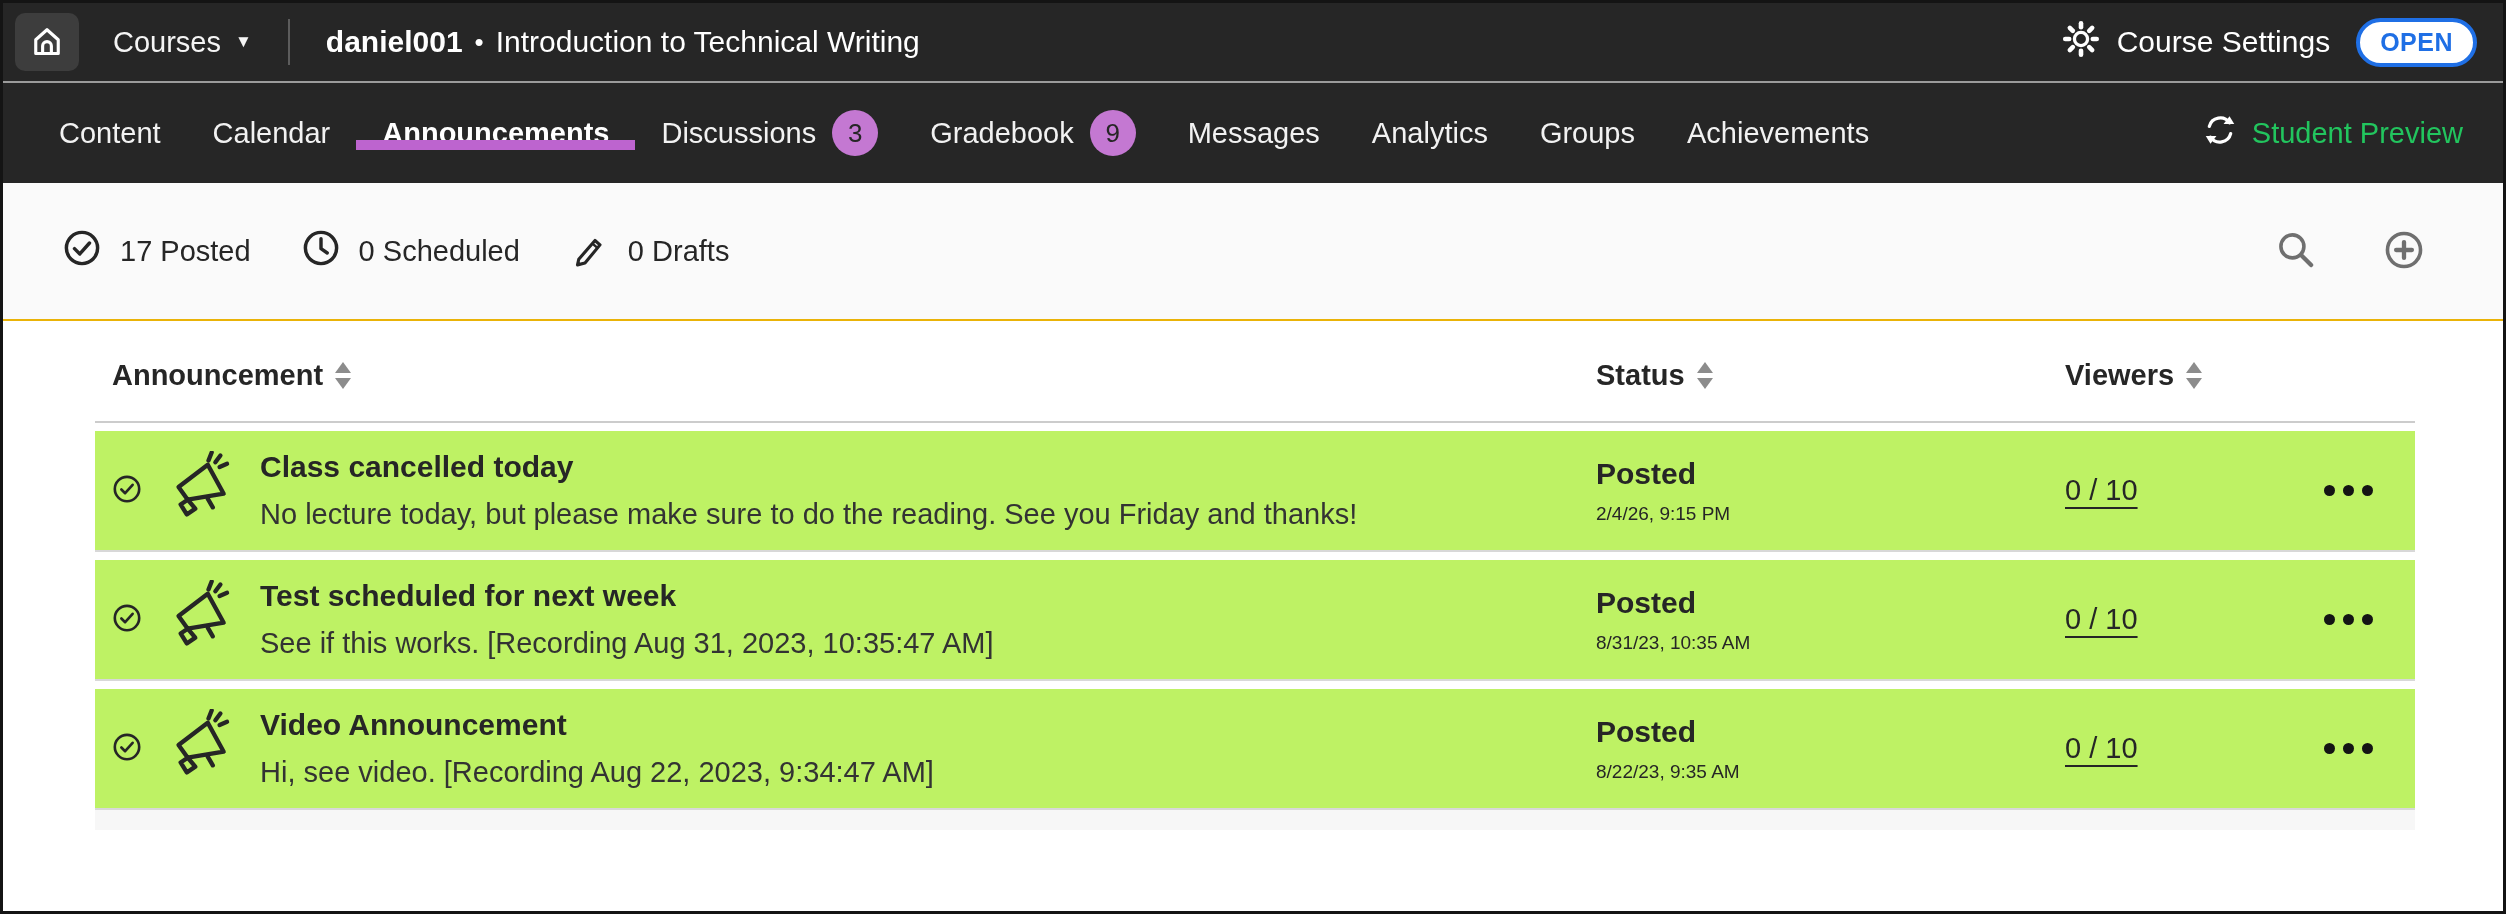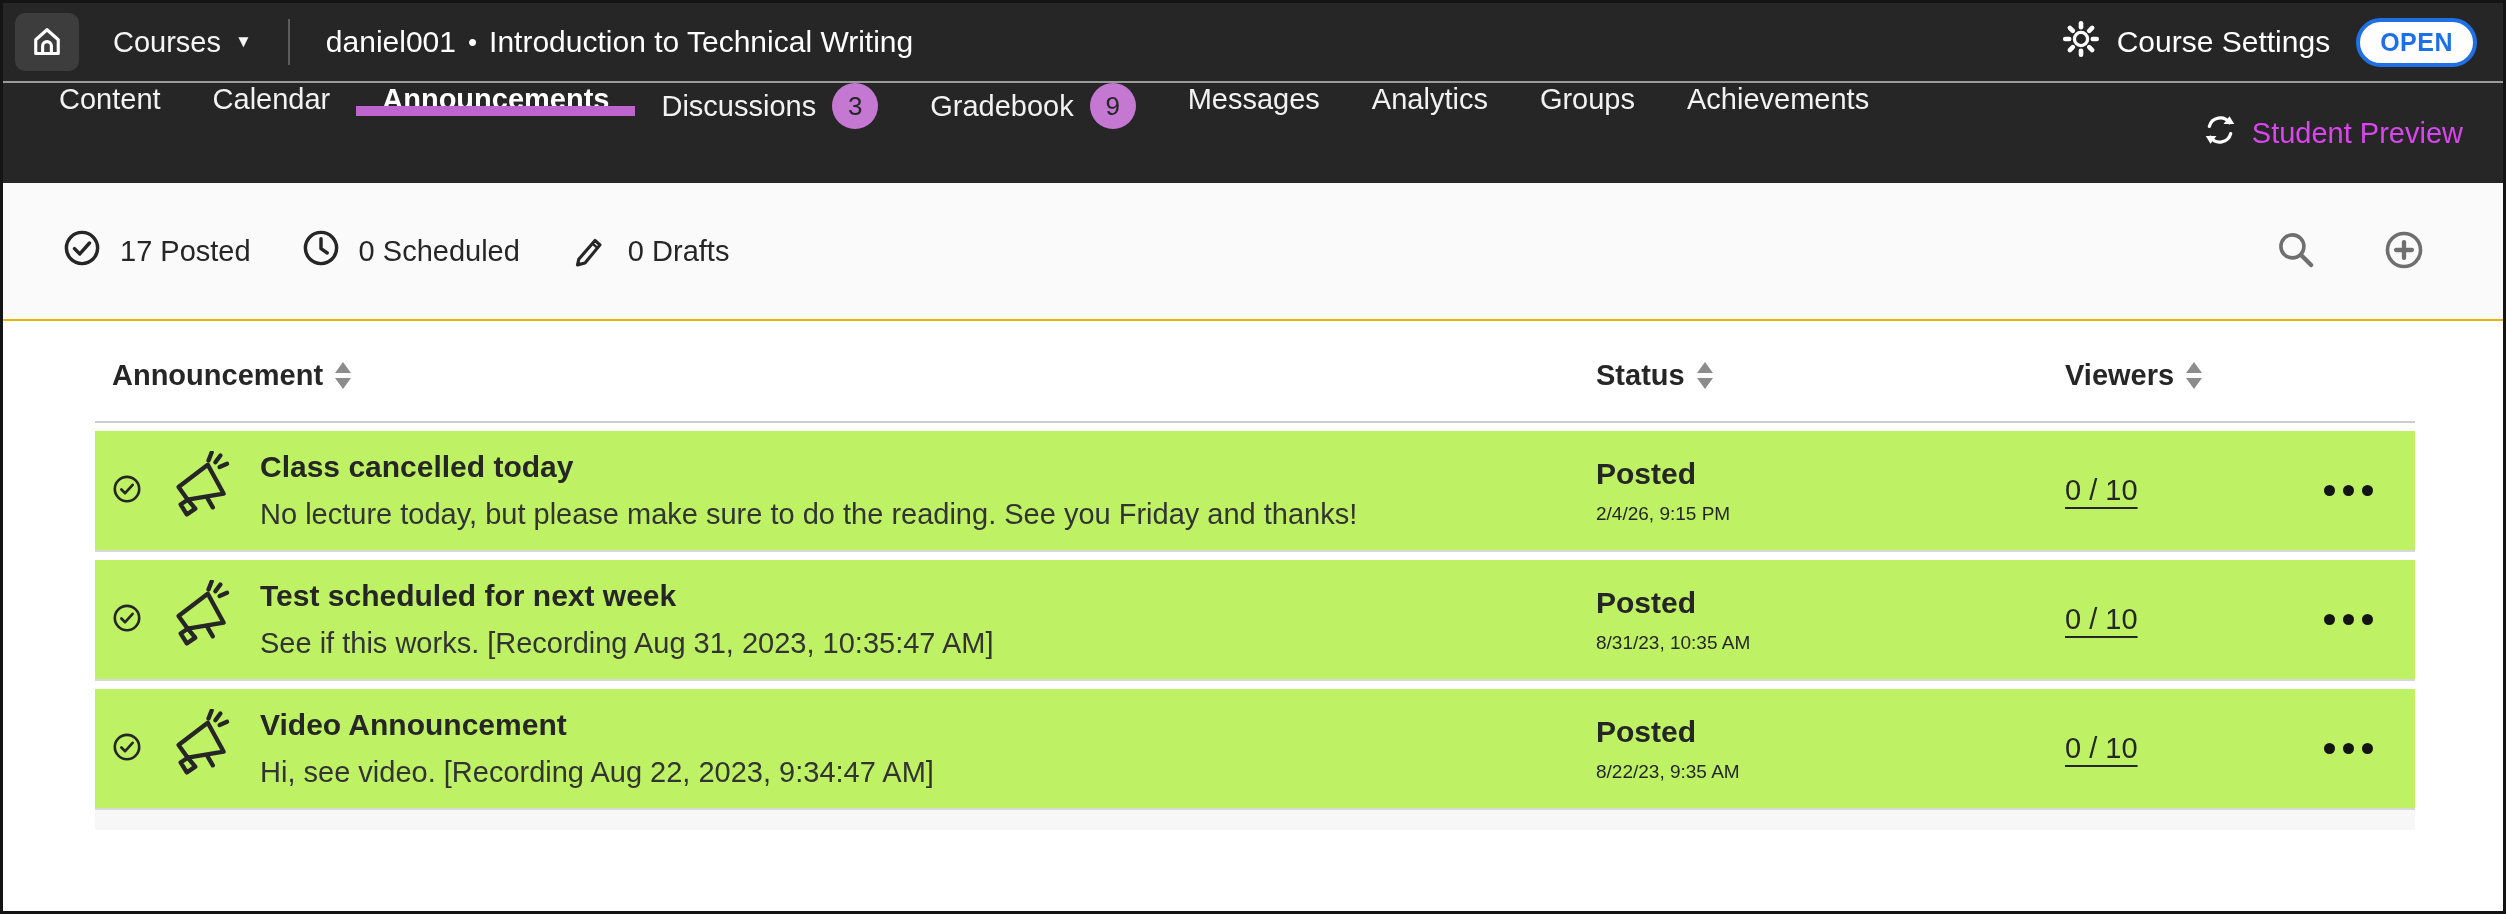--- a/index.html
+++ b/index.html
@@ -27,21 +27,21 @@
     display: flex; align-items: center; justify-content: center;
     flex: 0 0 auto;
   }
   .courses {
     margin-left: 34px; display: flex; align-items: center; gap: 14px;
     font-size: 29px; color: #f5f5f5; cursor: pointer;
   }
   .caret { font-size: 17px; color: #f5f5f5; }
   .topbar-divider { width: 2px; height: 46px; background: #5c5c5c; margin: 0 36px; }
   .course-title { font-size: 30px; color: #fff; display: flex; align-items: center; }
-  .course-title .bold { font-weight: 400; }
+  .course-title .bold { font-weight: 700; }
   .course-title .dot { margin: 0 12px; font-size: 26px; }
   .topbar-right { margin-left: auto; display: flex; align-items: center; }
   .settings {
     background: none; border: none; color: #fff; cursor: pointer;
     display: flex; align-items: center; gap: 15px; font-size: 30px;
     font-family: "Liberation Sans", sans-serif;
   }
   .open-badge {
     margin-left: 26px;
     background: #ffffff; color: #1f6fe5;
@@ -50,41 +50,41 @@
     padding: 6px 20px; cursor: pointer;
   }
 
   
   .navbar {
     height: 102px; background: #262626;
     border-top: 2px solid #9b9b9b;
     display: flex; align-items: stretch;
     padding: 0 40px 0 30px;
   }
-  .tabs { display: flex; align-items: flex-start; }
+  .tabs { display: flex; align-items: center; }
   .tab {
     position: relative; display: flex; align-items: center;
     padding: 0 26px; font-size: 29px; color: #f2f2f2; cursor: pointer;
     gap: 16px;
   }
   .tab.active { font-weight: 700; color: #fff; }
   .tab.active::after {
     content: ""; position: absolute; left: 0; right: 0; bottom: 0;
     height: 10px; background: #bd64cf;
   }
   .tab-badge {
     min-width: 46px; height: 46px; border-radius: 50%;
     background: #c478d2; color: #262626;
     display: inline-flex; align-items: center; justify-content: center;
     font-size: 26px; font-weight: 400;
   }
   .student-preview {
     margin-left: auto; background: none; border: none; cursor: pointer;
     display: flex; align-items: center; gap: 13px;
-    color: #d946ef; font-size: 29px; font-family: "Liberation Sans", sans-serif;
+    color: #22c55e; font-size: 29px; font-family: "Liberation Sans", sans-serif;
   }
 
   
   .stats-bar {
     height: 138px; background: #fafafa;
     border-bottom: 2px solid #eab308;
     display: flex; align-items: center;
     padding: 0 76px 0 59px; gap: 50px;
   }
   .stat-item { display: flex; align-items: center; gap: 18px; font-size: 29px; color: #262626; }

